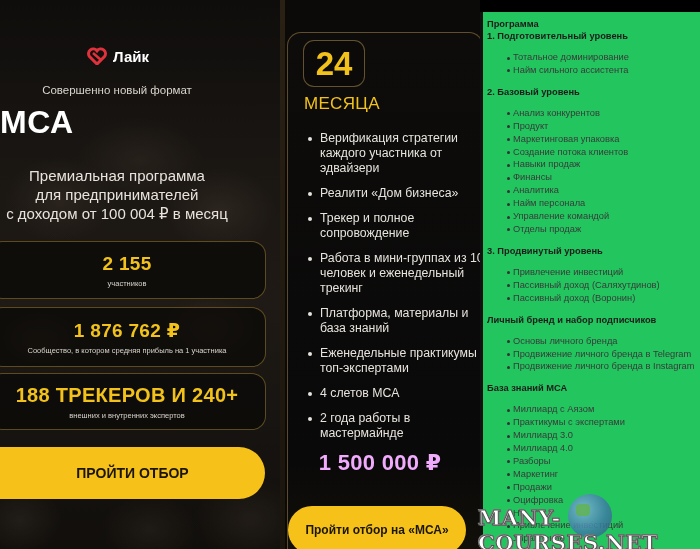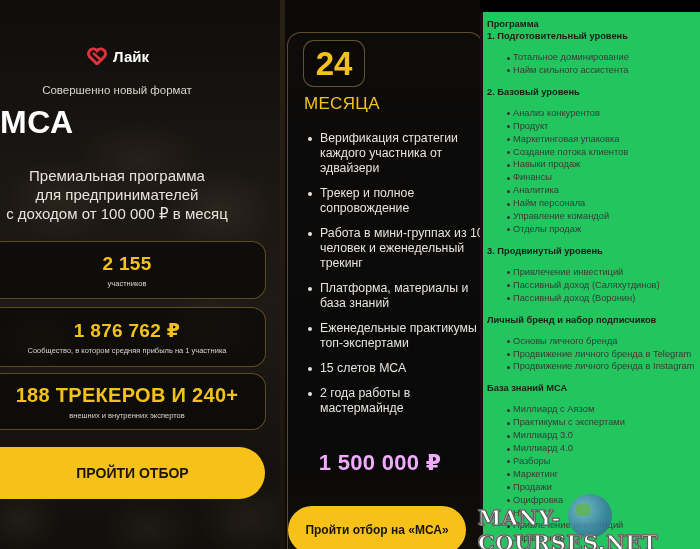--- a/index.html
+++ b/index.html
@@ -96,21 +96,21 @@
       <path d="M10 17 L2.5 9.5 A4.3 4.3 0 0 1 10 3.8 A4.3 4.3 0 0 1 17.5 9.5 Z" fill="none" stroke="#e0323c" stroke-width="3"></path>
       <path d="M6 6 L14 13" stroke="#e0323c" stroke-width="2.5"></path>
     </svg>
     <span class="logo-text">Лайк</span>
   </div>
   <div class="p1-kicker">Совершенно новый формат</div>
   <div class="p1-title">МСА</div>
   <div class="p1-desc">
     <div>Премиальная программа</div>
     <div>для предпринимателей</div>
-    <div>с доходом от 100 000 ₽ в месяц</div>
+    <div>с доходом от 100 004 ₽ в месяц</div>
   </div>
   <div class="stat-card s1">
     <div class="val">2 155</div>
     <div class="lbl">участников</div>
   </div>
   <div class="stat-card s2">
     <div class="val">1 876 762 ₽</div>
     <div class="lbl">Сообщество, в котором средняя прибыль на 1 участника</div>
   </div>
   <div class="stat-card s3">
@@ -120,25 +120,26 @@
   <button class="cta1">ПРОЙТИ ОТБОР</button>
 </section>
 
 <section class="panel2">
   <div class="edge"></div>
   <div class="p2-card">
     <div class="num-box">24</div>
     <div class="months">МЕСЯЦА</div>
     <ul class="features">
       <li>Верификация стратегии каждого участника от эдвайзери</li>
+      <li>Реалити «Дом бизнеса»</li>
       <li>Трекер и полное сопровождение</li>
       <li>Работа в мини-группах из 10 человек и еженедельный трекинг</li>
       <li>Платформа, материалы и база знаний</li>
       <li>Еженедельные практикумы с топ-экспертами</li>
-      <li>15 слетов МСА</li>
+      <li>4 слетов МСА</li>
       <li>2 года работы в мастермайнде</li>
     </ul>
   </div>
   <div class="price">1 500 000 ₽</div>
   <button class="cta2">Пройти отбор на «МСА»</button>
 </section>
 
 <section class="panel3">
   <div class="divider"></div>
   <div class="prog">

